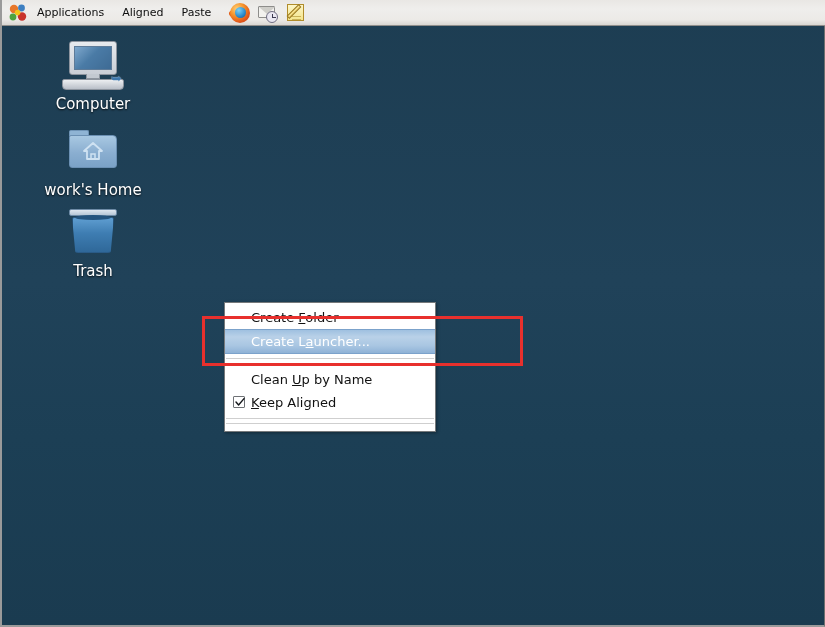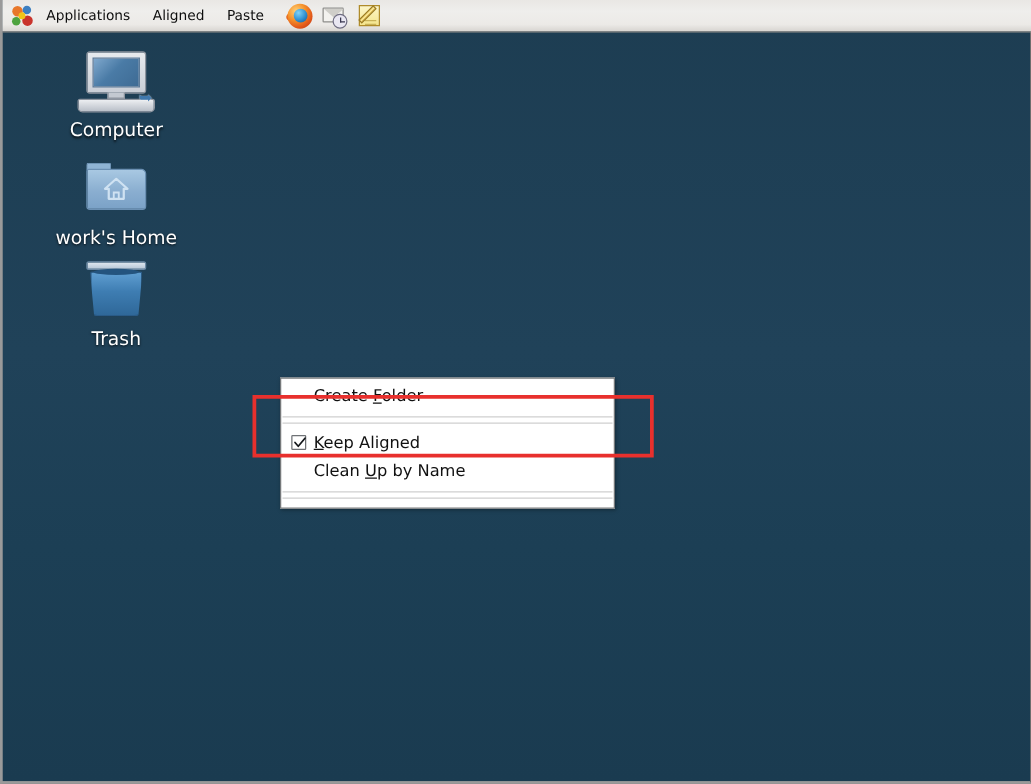--- a/index.html
+++ b/index.html
@@ -211,21 +211,21 @@
     position: absolute; left: 36px; top: 8px;
     width: 36px; height: 5px;
     background: #24547e;
     border-radius: 50%;
   }
 
   
   #ctx-menu {
     position: absolute;
     left: 222px; top: 302px;
-    width: 268px;
+    width: 212px;
     background: #ffffff;
     border: 1px solid #76797b;
     box-shadow: 1px 1px 3px rgba(0,0,0,.35);
     padding: 3px 0 3px 0;
     z-index: 30;
     font-size: 13px;
     color: #111111;
   }
   .mi {
     height: 23px;
@@ -354,27 +354,28 @@
           <path d="M11 1 L20 9 L17 9 L17 17 L5 17 L5 9 L2 9 Z" fill="none" stroke="#cfe2f2" stroke-width="1.8" stroke-linejoin="round"></path>
           <path d="M9 17 L9 12 L13 12 L13 17" fill="none" stroke="#cfe2f2" stroke-width="1.5"></path>
         </svg>
       </div>
     </div>
     <div class="label">work's Home</div>
   </div>
 
   <div id="ctx-menu">
       <div class="mi"><span>Create <u>F</u>older</span></div>
+      <div class="mi selected"><span>Create L<u>a</u>uncher...</span></div>
       <div class="sep"></div>
       <div class="sep"></div>
+      <div class="mi"><span>Clean <u>U</u>p by Name</span></div>
       <div class="mi"><span class="chk">
           <svg width="12" height="12" viewBox="0 0 12 12">
             <path d="M2 6 L4.6 9 L10 2.6" fill="none" stroke="#15181c" stroke-width="1.4" stroke-linecap="round" stroke-linejoin="round"></path>
           </svg>
         </span><span><u>K</u>eep Aligned</span></div>
-      <div class="mi"><span>Clean <u>U</u>p by Name</span></div>
       <div class="sep"></div>
       <div class="sep"></div>
     </div>
 
   <div id="red-box"></div>
 
 </div>
 
 </body></html>

